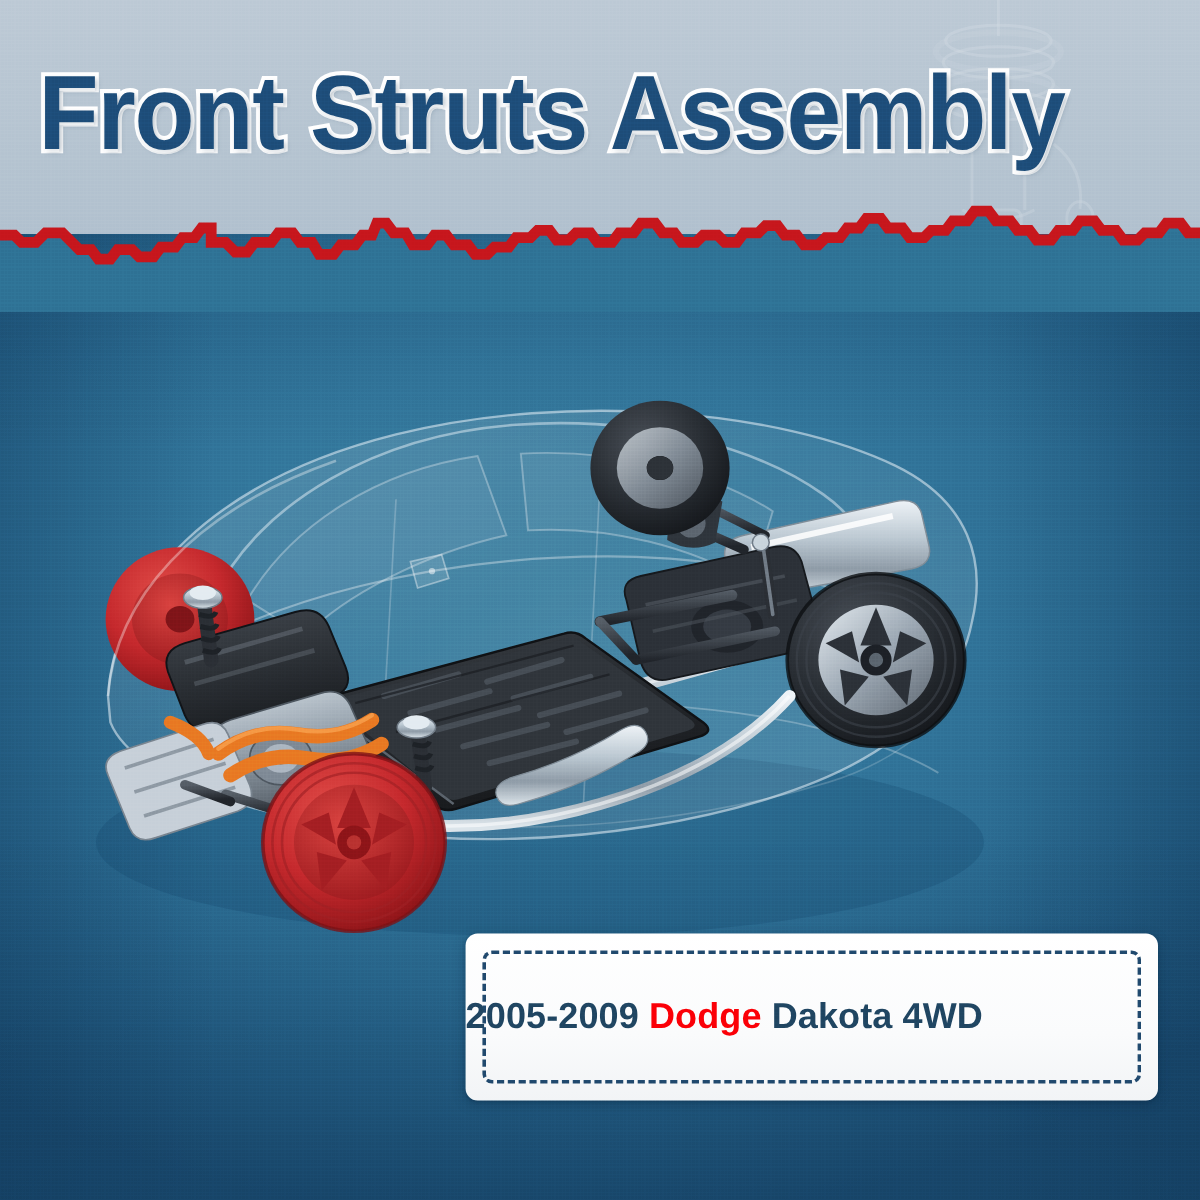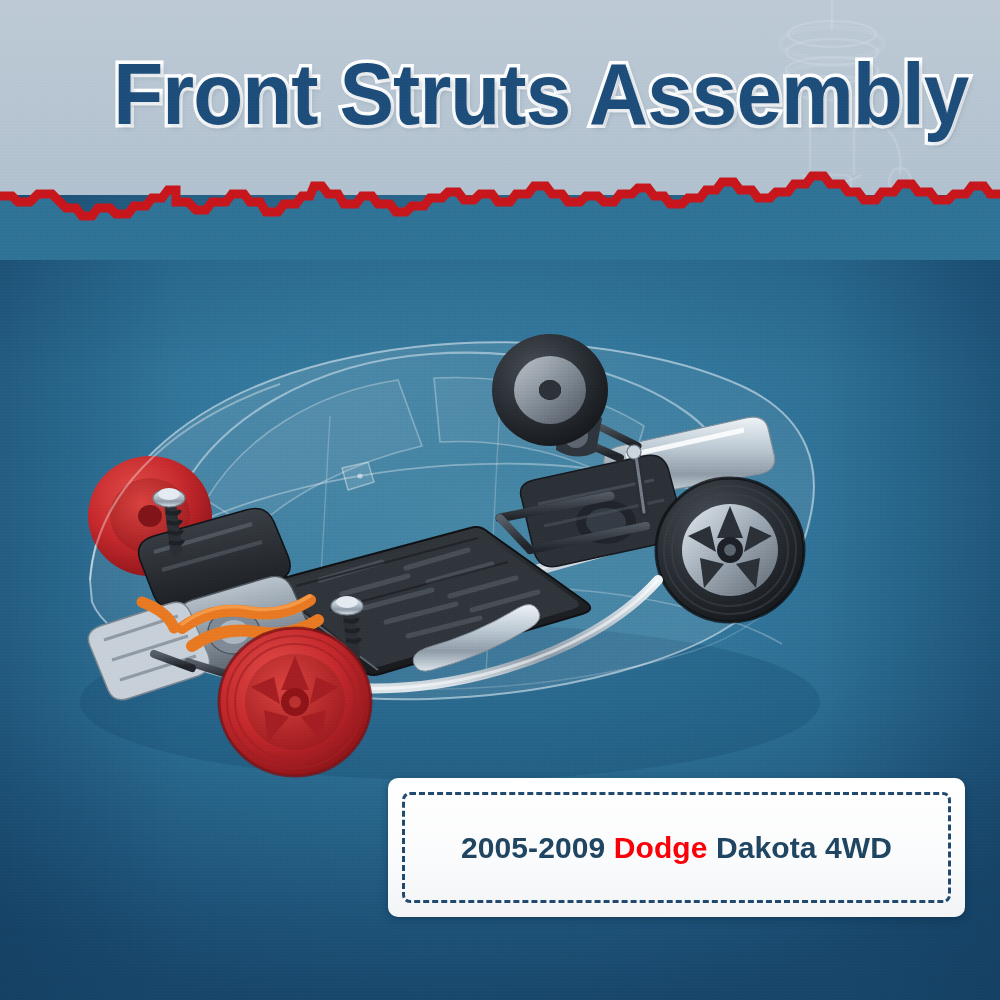--- a/index.html
+++ b/index.html
@@ -37,21 +37,21 @@
 
   
   .watermark{position:absolute;right:18px;top:-30px;width:300px;height:280px;opacity:.30;}
 
   
   .divider{position:absolute;left:0;top:150px;width:1000px;height:110px;}
 
   
   .title-wrap{
     position:absolute;left:0;top:44px;width:1000px;height:100px;
-    display:flex;align-items:center;justify-content:flex-end;
+    display:flex;align-items:center;justify-content:flex-start;
   }
   .title{
     font-family:"Liberation Sans","DejaVu Sans",sans-serif;
     font-size:88px;line-height:1;font-weight:700;
     letter-spacing:-1px;
     color:#1d4c78;
     transform:scaleX(.93);
     white-space:nowrap;
     -webkit-text-stroke:7px #ffffff;
     paint-order:stroke fill;
@@ -69,21 +69,21 @@
     background:linear-gradient(180deg,#ffffff 0%, #fafbfc 60%, #f2f4f6 100%);
     border-radius:10px;
     box-shadow:0 3px 10px rgba(10,40,66,.35), 0 1px 2px rgba(10,40,66,.25);
   }
   .infobox-dash{
     position:absolute;left:14px;top:14px;right:14px;bottom:14px;
     border:3px dashed #20486c;border-radius:8px;
   }
   .fitment{
     position:absolute;left:0;top:0;right:0;bottom:0;
-    display:flex;flex-direction:column;align-items:center;justify-content:center;
+    display:flex;flex-direction:column;justify-content:center;
     gap:8px;
   }
   .fit-line{
     font-size:30px;font-weight:700;color:#1f4460;white-space:nowrap;
     letter-spacing:.1px;
   }
   .fit-brand{color:#fb0007;font-weight:700;}
   .fit-seg{color:#1f4460;}
 </style>
 </head>

